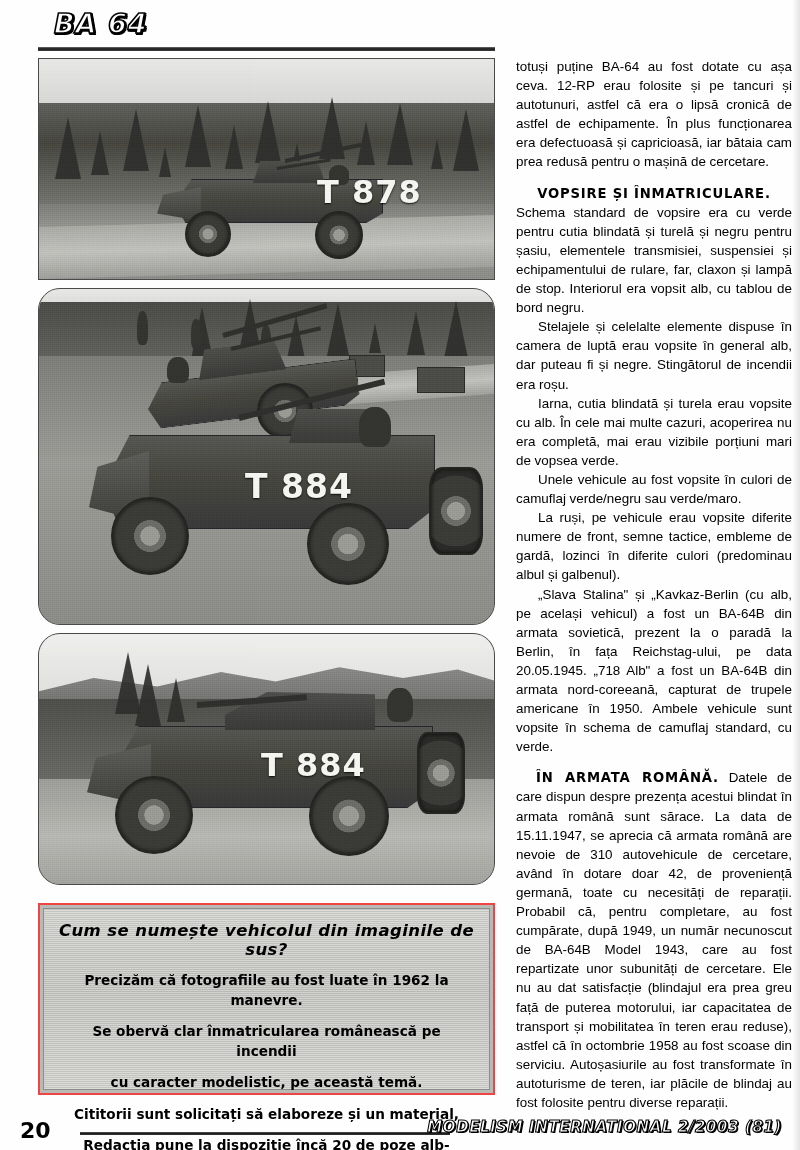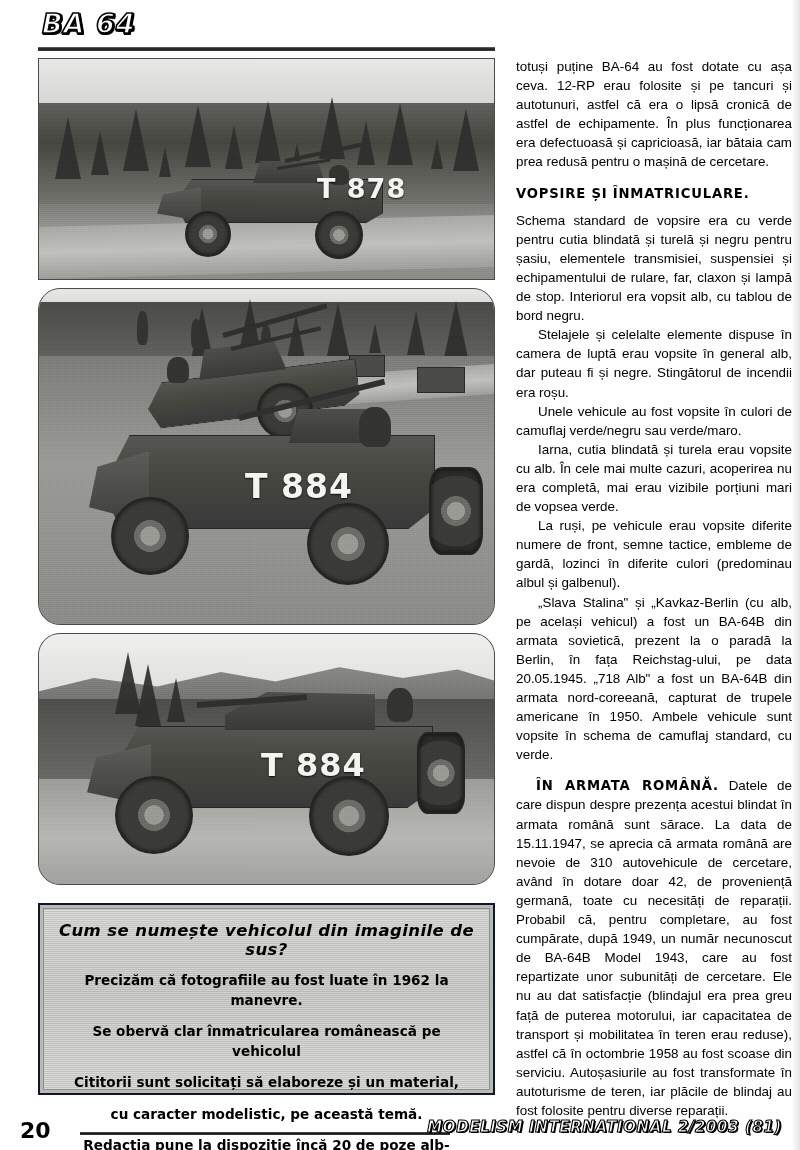--- a/index.html
+++ b/index.html
@@ -28,21 +28,21 @@
     position: absolute;
     right: 0; top: 0;
     width: 8px; height: 1150px;
     background: linear-gradient(to right, rgba(0,0,0,0.00), rgba(0,0,0,0.10));
     pointer-events: none;
   }
 
   
   .masthead {
     position: absolute;
-    left: 42px; top: 8px;
+    left: 54px; top: 8px;
     width: 460px; height: 46px;
   }
   .article-title {
     font-family: "DejaVu Sans", sans-serif;
     font-weight: bold;
     font-style: italic;
     font-size: 27px;
     letter-spacing: 1px;
     line-height: 32px;
     color: #ffffff;
@@ -163,33 +163,33 @@
   .truck {
     position: absolute;
     background: #4b4b47;
     border: 1px solid #2a2a27;
   }
   .marking {
     position: absolute;
     color: #f4f4f1;
     font-family: "DejaVu Sans", sans-serif;
     font-weight: bold;
-    font-size: 27px;
+    font-size: 32px;
     letter-spacing: 1px;
     text-shadow: 0 1px 2px rgba(0,0,0,.85);
     white-space: nowrap;
   }
 
   
   .callout {
     position: absolute;
     left: 38px; top: 903px;
     width: 457px; height: 192px;
     box-sizing: border-box;
-    border: 2px solid #0f172a;
+    border: 2px solid #ef4444;
     padding: 3px;
     background: #b9b9b6;
   }
   .callout-inner {
     width: 100%; height: 100%;
     box-sizing: border-box;
     border: 1px solid #8d8d8a;
     background:
       repeating-linear-gradient(0deg, rgba(255,255,255,0.25) 0 1px, rgba(0,0,0,0.05) 1px 2px),
       linear-gradient(to bottom, #d0d0cd, #c2c2bf 45%, #cfcfcc);
@@ -228,22 +228,23 @@
   .text-col p { margin: 0; text-indent: 0; }
   .text-col p.ind { text-indent: 22px; }
   .sec-head {
     font-family: "DejaVu Sans", sans-serif;
     font-weight: bold;
     font-size: 13.2px;
     letter-spacing: .8px;
   }
   .sec-head-block {
     display: block;
+    text-align: center;
     margin-top: 12px;
-    margin-bottom: 8px;
+    margin-bottom: 0;
   }
   .run-in { margin-left: 20px; }
 
   
   .footer {
     position: absolute;
     left: 0; top: 1118px;
     width: 800px; height: 30px;
   }
   .page-num {
@@ -384,35 +385,35 @@
       </div>
       <div class="marking" style="left:222px; top:112px; font-size:32px;">T 884</div>
       <div class="grain"></div>
     </div>
   </div>
 
   <div class="callout">
     <div class="callout-inner">
       <div class="callout-head">Cum se numește vehicolul din imaginile de sus?</div>
       <p class="callout-line">Precizăm că fotografiile au fost luate în 1962 la manevre.</p>
-      <p class="callout-line">Se obervă clar înmatricularea românească pe vehicolul</p>
+      <p class="callout-line">Se obervă clar înmatricularea românească pe incendii</p>
+      <p class="callout-line">cu caracter modelistic, pe această temă.</p>
       <p class="callout-line">Cititorii sunt solicitați să elaboreze și un material,</p>
-      <p class="callout-line">cu caracter modelistic, pe această temă.</p>
       <p class="callout-line">Redacția pune la dispoziție încă 20 de poze alb-negru și color.</p>
     </div>
   </div>
 
   <div class="text-col">
     <p>totuși puține BA-64 au fost dotate cu așa ceva. 12-RP erau folosite și pe tancuri și autotunuri, astfel că era o lipsă cronică de astfel de echipamente. În plus funcționarea era defectuoasă și capricioasă, iar bătaia cam prea redusă pentru o mașină de cercetare.</p>
 
     <div class="sec-head sec-head-block">VOPSIRE ȘI ÎNMATRICULARE.</div>
     <p>Schema standard de vopsire era cu verde pentru cutia blindată și turelă și negru pentru șasiu, elementele transmisiei, suspensiei și echipamentului de rulare, far, claxon și lampă de stop. Interiorul era vopsit alb, cu tablou de bord negru.</p>
     <p class="ind">Stelajele și celelalte elemente dispuse în camera de luptă erau vopsite în general alb, dar puteau fi și negre. Stingătorul de incendii era roșu.</p>
+    <p class="ind">Iarna, cutia blindată și turela erau vopsite cu alb. În cele mai multe cazuri, acoperirea nu era completă, mai erau vizibile porțiuni mari de vopsea verde.</p>
     <p class="ind">Unele vehicule au fost vopsite în culori de camuflaj verde/negru sau verde/maro.</p>
-    <p class="ind">Iarna, cutia blindată și turela erau vopsite cu alb. În cele mai multe cazuri, acoperirea nu era completă, mai erau vizibile porțiuni mari de vopsea verde.</p>
     <p class="ind">La ruși, pe vehicule erau vopsite diferite numere de front, semne tactice, embleme de gardă, lozinci în diferite culori (predominau albul și galbenul).</p>
     <p class="ind">„Slava Stalina" și „Kavkaz-Berlin (cu alb, pe același vehicul) a fost un BA-64B din armata sovietică, prezent la o paradă la Berlin, în fața Reichstag-ului, pe data 20.05.1945. „718 Alb" a fost un BA-64B din armata nord-coreeană, capturat de trupele americane în 1950. Ambele vehicule sunt vopsite în schema de camuflaj standard, cu verde.</p>
 
     <p style="margin-top:12px;"><span class="sec-head run-in">ÎN ARMATA ROMÂNĂ.</span>
       <span>Datele de care dispun despre prezența acestui blindat în armata română sunt sărace. La data de 15.11.1947, se aprecia că armata română are nevoie de 310 autovehicule de cercetare, având în dotare doar 42, de proveniență germană, toate cu necesități de reparații. Probabil că, pentru completare, au fost cumpărate, după 1949, un număr necunoscut de BA-64B Model 1943, care au fost repartizate unor subunități de cercetare. Ele nu au dat satisfacție (blindajul era prea greu față de puterea motorului, iar capacitatea de transport și mobilitatea în teren erau reduse), astfel că în octombrie 1958 au fost scoase din serviciu. Autoșasiurile au fost transformate în autoturisme de teren, iar plăcile de blindaj au fost folosite pentru diverse reparații.</span></p>
   </div>
 
   <div class="footer">
     <div class="page-num">20</div>
     <div class="footer-rule"></div>

